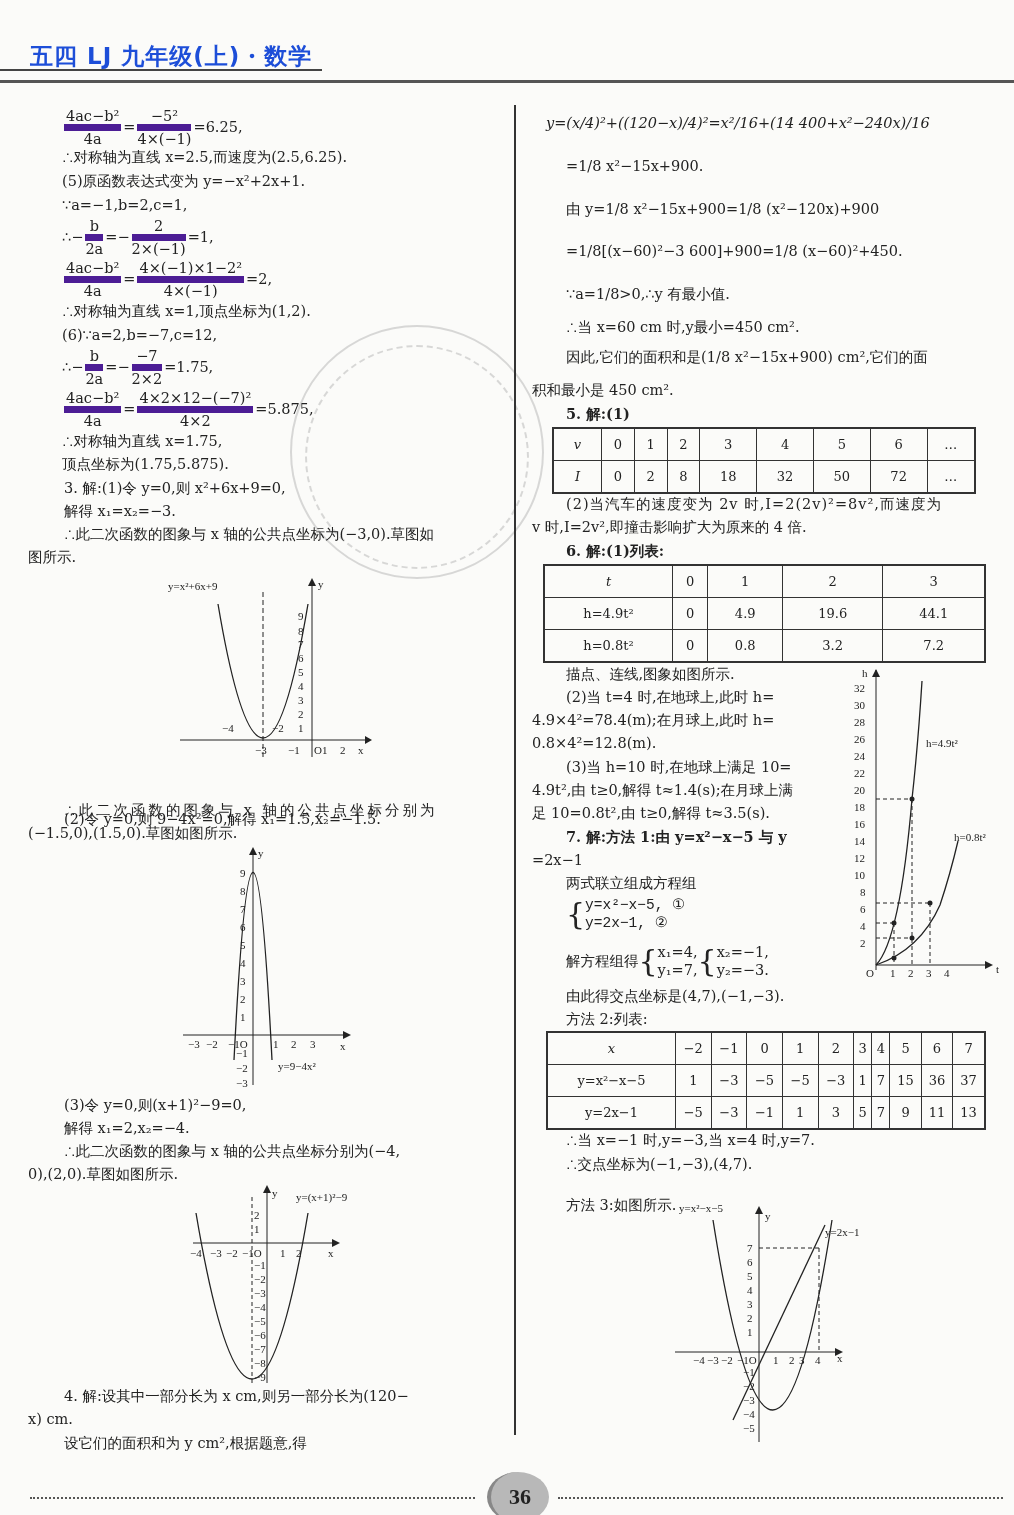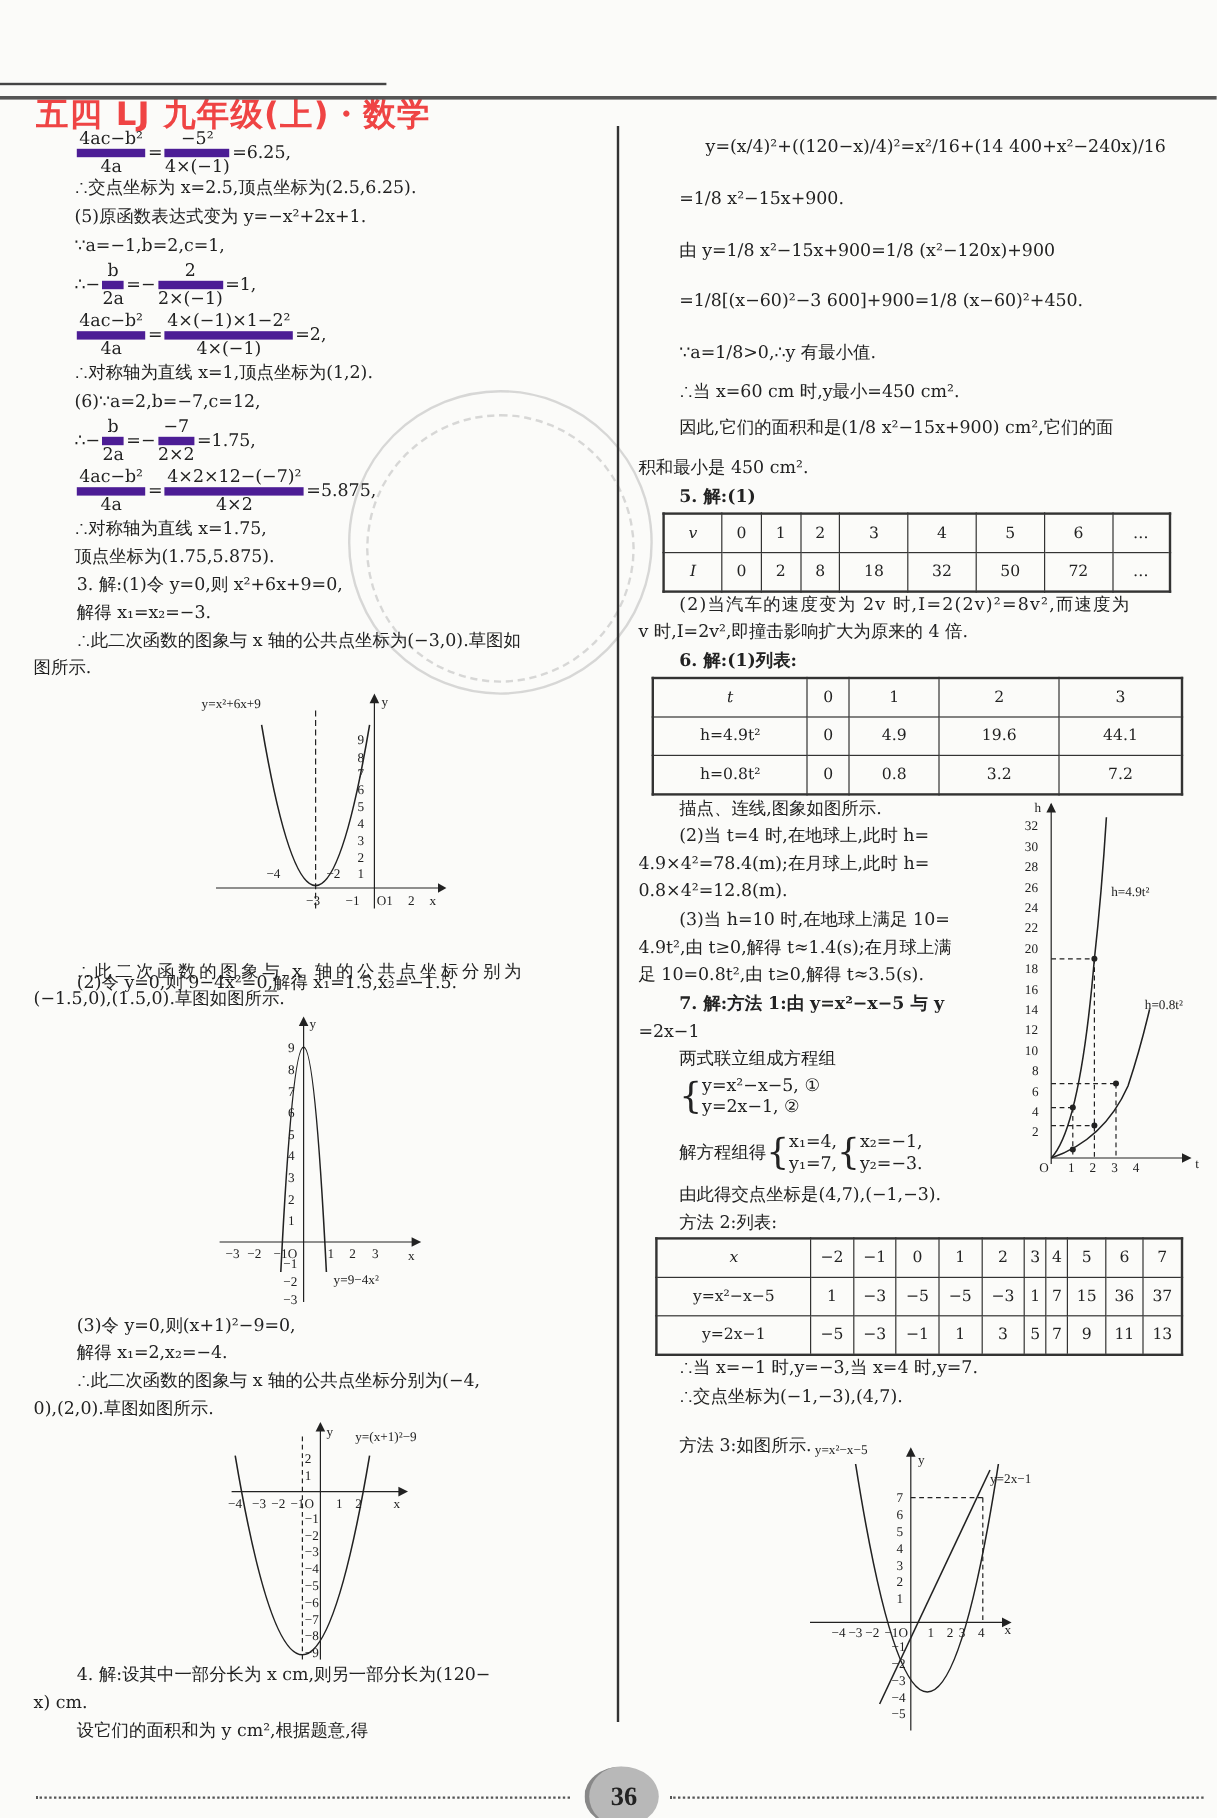--- a/index.html
+++ b/index.html
@@ -1,20 +1,20 @@
 <!DOCTYPE html>
 <html><head>
 <meta charset="utf-8">
 <style>
   html,body{margin:0;padding:0;}
   body{width:1014px;height:1515px;background:#fbfbf9;position:relative;overflow:hidden;
        font-family:"DejaVu Serif","Liberation Serif",serif;color:#222;}
   .hdr{position:absolute;left:0;top:38px;width:1014px;height:40px;}
   .hdr-title{position:absolute;left:30px;top:3px;font-family:"DejaVu Sans","Liberation Sans",sans-serif;
-       font-size:27px;font-weight:bold;letter-spacing:1px;color:#ef4444;margin-top:36px;}
+       font-size:23px;font-weight:bold;letter-spacing:1px;color:#1d4ed8;}
   .hdr-line1{position:absolute;left:0;top:31px;width:322px;height:2px;background:#444;}
   .hdr-line2{position:absolute;left:0;top:42px;width:1014px;height:3px;background:#555;}
   .col-divider{position:absolute;left:514px;top:105px;width:2px;height:1330px;background:#333;}
   .line{position:absolute;font-size:14.5px;line-height:18px;white-space:nowrap;}
   .frac{display:inline-block;vertical-align:middle;text-align:center;margin:0 2px;}
   .frac .n{display:block;border-bottom:7px solid #4c1d95;padding:0 2px;line-height:16px;}
   .frac .d{display:block;line-height:16px;}
   table.t{position:absolute;border-collapse:collapse;font-size:13px;}
   table.t td{border:1px solid #333;text-align:center;height:29px;}
   table.t{border:2px solid #333;}
@@ -40,21 +40,21 @@
   <div class="hdr-title">五四 LJ 九年级(上)・数学</div>
   <div class="hdr-line1"></div>
   <div class="hdr-line2"></div>
 </div>
 
 <div class="col-divider"></div>
 
 <div class="line" style="left:62px;top:108px;">
   <span class="frac"><span class="n">4ac−b²</span><span class="d">4a</span></span>=<span class="frac"><span class="n">−5²</span><span class="d">4×(−1)</span></span><span>=6.25,</span>
 </div>
-<div class="line" style="left:62px;top:148px;">∴交点坐标为 x=2.5,顶点坐标为(2.5,6.25).</div>
+<div class="line" style="left:62px;top:148px;">∴对称轴为直线 x=2.5,而速度为(2.5,6.25).</div>
 <div class="line" style="left:62px;top:172px;">(5)原函数表达式变为 y=−x²+2x+1.</div>
 <div class="line" style="left:62px;top:196px;">∵a=−1,b=2,c=1,</div>
 <div class="line" style="left:62px;top:218px;">
   <span>∴−</span><span class="frac"><span class="n">b</span><span class="d">2a</span></span><span>=−</span><span class="frac"><span class="n">2</span><span class="d">2×(−1)</span></span><span>=1,</span>
 </div>
 <div class="line" style="left:62px;top:260px;">
   <span class="frac"><span class="n">4ac−b²</span><span class="d">4a</span></span>=<span class="frac"><span class="n">4×(−1)×1−2²</span><span class="d">4×(−1)</span></span><span>=2,</span>
 </div>
 <div class="line" style="left:62px;top:302px;">∴对称轴为直线 x=1,顶点坐标为(1,2).</div>
 <div class="line" style="left:62px;top:326px;">(6)∵a=2,b=−7,c=12,</div>
@@ -162,21 +162,21 @@
     <text x="66" y="154">−6</text>
     <text x="66" y="168">−7</text>
     <text x="66" y="182">−8</text>
     <text x="66" y="196">−9</text>
 </svg>
 
 <div class="line" style="left:64px;top:1387px;">4. 解:设其中一部分长为 x cm,则另一部分长为(120−</div>
 <div class="line" style="left:28px;top:1410px;">x) cm.</div>
 <div class="line" style="left:64px;top:1434px;">设它们的面积和为 y cm²,根据题意,得</div>
 
-<div class="line" style="left:588px;top:114px;">y=(x/4)²+((120−x)/4)²=x²/16+(14 400+x²−240x)/16</div>
+<div class="line" style="left:546px;top:114px;font-style:italic;">y=(x/4)²+((120−x)/4)²=x²/16+(14 400+x²−240x)/16</div>
 <div class="line" style="left:566px;top:157px;">=1/8 x²−15x+900.</div>
 <div class="line" style="left:566px;top:200px;">由 y=1/8 x²−15x+900=1/8 (x²−120x)+900</div>
 <div class="line" style="left:566px;top:242px;">=1/8[(x−60)²−3 600]+900=1/8 (x−60)²+450.</div>
 <div class="line" style="left:566px;top:285px;">∵a=1/8&gt;0,∴y 有最小值.</div>
 <div class="line" style="left:566px;top:318px;">∴当 x=60 cm 时,y最小=450 cm².</div>
 <div class="line" style="left:566px;top:348px;">因此,它们的面积和是(1/8 x²−15x+900) cm²,它们的面</div>
 <div class="line" style="left:532px;top:381px;">积和最小是 450 cm².</div>
 <div class="line" style="left:566px;top:405px;font-weight:bold;">5. 解:(1)</div>
 
 <table class="t" style="left:552px;top:427px;width:424px;">
@@ -289,21 +289,21 @@
     <circle cx="62" cy="273" r="2.5" fill="#222"></circle>
     <circle cx="80" cy="238" r="2.5" fill="#222"></circle>
   <text x="76" y="82">h=4.9t²</text>
   <text x="104" y="176">h=0.8t²</text>
 </svg>
 
 <div class="line" style="left:566px;top:828px;font-weight:bold;">7. 解:方法 1:由 y=x²−x−5 与 y</div>
 <div class="line" style="left:532px;top:851px;">=2x−1</div>
 <div class="line" style="left:566px;top:874px;">两式联立组成方程组</div>
 <div class="line" style="left:566px;top:895px;">
-  <span style="font-size:30px;line-height:38px;vertical-align:middle;">{</span><span style="display:inline-block;vertical-align:middle;"><span style="display:block">y=x²−x−5,   ①</span><span style="display:block">y=2x−1,      ②</span></span>
+  <span style="font-size:30px;line-height:38px;vertical-align:middle;">{</span><span style="display:inline-block;vertical-align:middle;font-family:Liberation Mono, monospace;"><span style="display:block">y=x²−x−5,   ①</span><span style="display:block">y=2x−1,      ②</span></span>
 </div>
 <div class="line" style="left:566px;top:943px;">
   <span style="vertical-align:middle;">解方程组得</span><span style="font-size:30px;vertical-align:middle;">{</span><span style="display:inline-block;vertical-align:middle;"><span style="display:block">x₁=4,</span><span style="display:block">y₁=7,</span></span><span style="font-size:30px;vertical-align:middle;">{</span><span style="display:inline-block;vertical-align:middle;"><span style="display:block">x₂=−1,</span><span style="display:block">y₂=−3.</span></span>
 </div>
 <div class="line" style="left:566px;top:987px;">由此得交点坐标是(4,7),(−1,−3).</div>
 <div class="line" style="left:566px;top:1010px;">方法 2:列表:</div>
 
 <table class="t" style="left:546px;top:1031px;width:440px;">
   <tbody>
       <tr>

